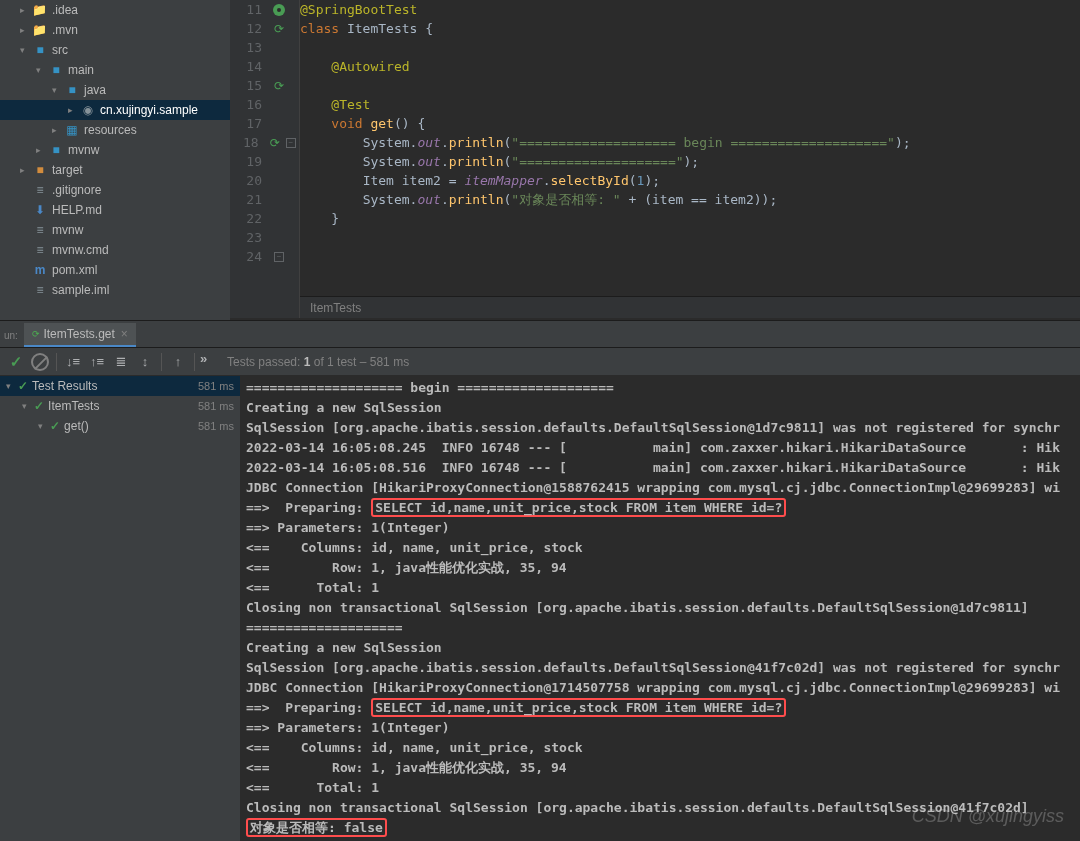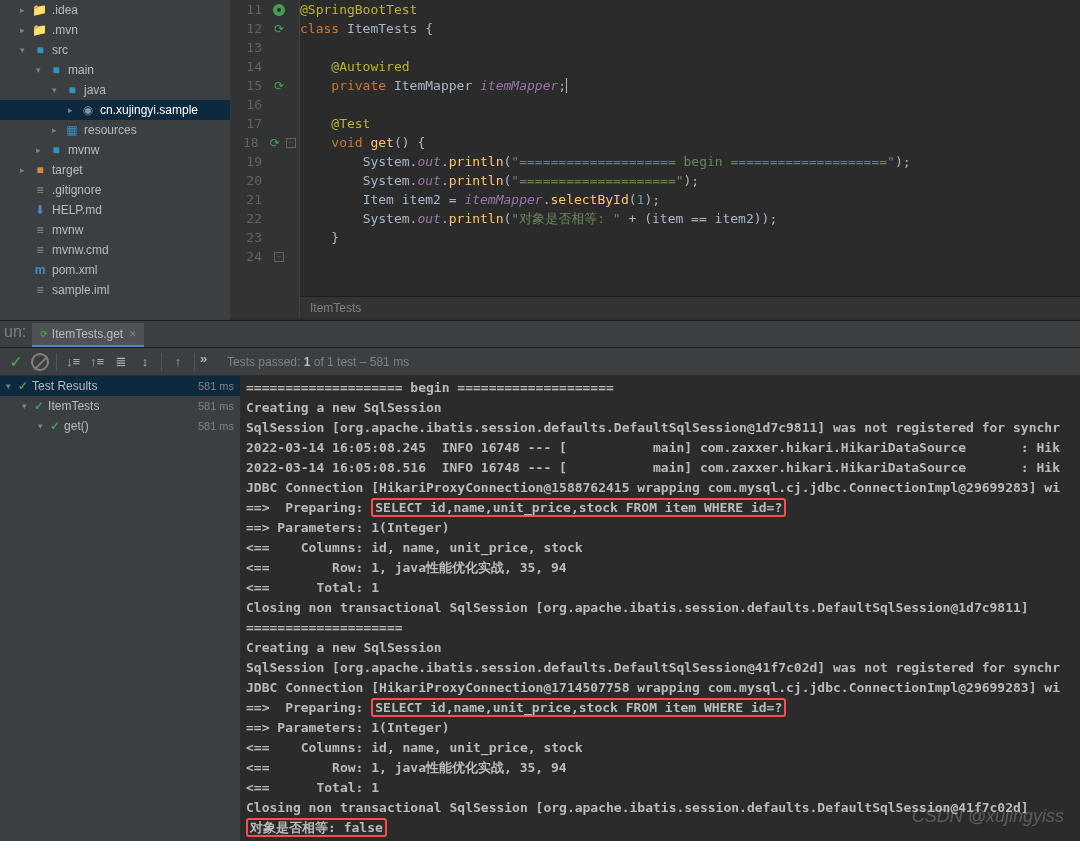--- a/index.html
+++ b/index.html
@@ -29,21 +29,21 @@
 .fld { color: #9876aa; font-style: italic; }
 .str { color: #6a8759; }
 .num { color: #6897bb; }
 .mth { color: #ffc66d; }
 .out-fld { color: #9876aa; font-style: italic; }
 .caret { border-left: 1px solid #bbb; }
 .breadcrumb { position: absolute; bottom: 0; left: 70px; height: 22px; display: flex; align-items: center; padding-left: 10px; color: #808080; font-size: 12px; background: #313335; right: -800px; border-top: 1px solid #1c1c1c; }
 
 
 .run-header { position: absolute; left: 0; top: 320px; right: 0; height: 28px; background: #3c3f41; border-top: 1px solid #1c1c1c; border-bottom: 1px solid #1c1c1c; display: flex; align-items: flex-end; }
-.run-label { color: #808080; font-size: 16px; padding: 0 4px 6px 4px; }
+.run-label { color: #808080; font-size: 10px; padding: 0 4px 6px 4px; }
 .tab { background: #4e5254; padding: 4px 8px; display: flex; align-items: center; border-bottom: 2px solid #4a88c7; margin-left: 2px; }
 .tab-icon { color: #4caf50; margin-right: 4px; font-size: 9px; }
 .tab-text { color: #bbb; font-size: 12px; }
 .tab-close { color: #808080; margin-left: 6px; font-size: 12px; }
 
 
 .run-toolbar { position: absolute; left: 0; top: 348px; right: 0; height: 28px; background: #3c3f41; border-bottom: 1px solid #2b2b2b; display: flex; align-items: center; padding: 0 4px; }
 .tb-btn { width: 22px; height: 22px; display: inline-flex; align-items: center; justify-content: center; color: #afb1b3; margin: 0 1px; font-size: 13px; }
 .tb-sep { width: 1px; height: 18px; background: #555; margin: 0 4px; }
 .tb-check { color: #499c54; font-weight: bold; font-size: 15px; }
@@ -232,21 +232,20 @@
         <span class="gutter-icon">
           <span class="fold-icon">−</span>
         </span>
       </div>
     </div>
   <div class="code-area" id="code">
       <div class="code-line"><span class="kw-ann">@SpringBootTest</span></div>
       <div class="code-line"><span class="kw">class </span><span class="cls">ItemTests {</span></div>
       <div class="code-line"></div>
       <div class="code-line"><span class="">    </span><span class="kw-ann">@Autowired</span></div>
-      <div class="code-line"><span class="">    </span><span class="kw">private </span><span class="cls">ItemMapper </span><span class="fld">itemMapper</span><span class="cls">;</span><span class="caret"></span></div>
       <div class="code-line"></div>
       <div class="code-line"><span class="">    </span><span class="kw-ann">@Test</span></div>
       <div class="code-line"><span class="">    </span><span class="kw">void </span><span class="mth">get</span><span class="cls">() {</span></div>
       <div class="code-line"><span class="">        </span><span class="cls">System.</span><span class="out-fld">out</span><span class="cls">.</span><span class="mth">println</span><span class="cls">(</span><span class="str">"==================== begin ===================="</span><span class="cls">);</span></div>
       <div class="code-line"><span class="">        </span><span class="cls">System.</span><span class="out-fld">out</span><span class="cls">.</span><span class="mth">println</span><span class="cls">(</span><span class="str">"===================="</span><span class="cls">);</span></div>
       <div class="code-line"><span class="">        </span><span class="cls">Item item2 = </span><span class="fld">itemMapper</span><span class="cls">.</span><span class="mth">selectById</span><span class="cls">(</span><span class="num">1</span><span class="cls">);</span></div>
       <div class="code-line"><span class="">        </span><span class="cls">System.</span><span class="out-fld">out</span><span class="cls">.</span><span class="mth">println</span><span class="cls">(</span><span class="str">"对象是否相等: "</span><span class="cls"> + (item == item2));</span></div>
       <div class="code-line"><span class="">    </span><span class="cls">}</span></div>
     </div>
   <div class="breadcrumb">ItemTests</div>

